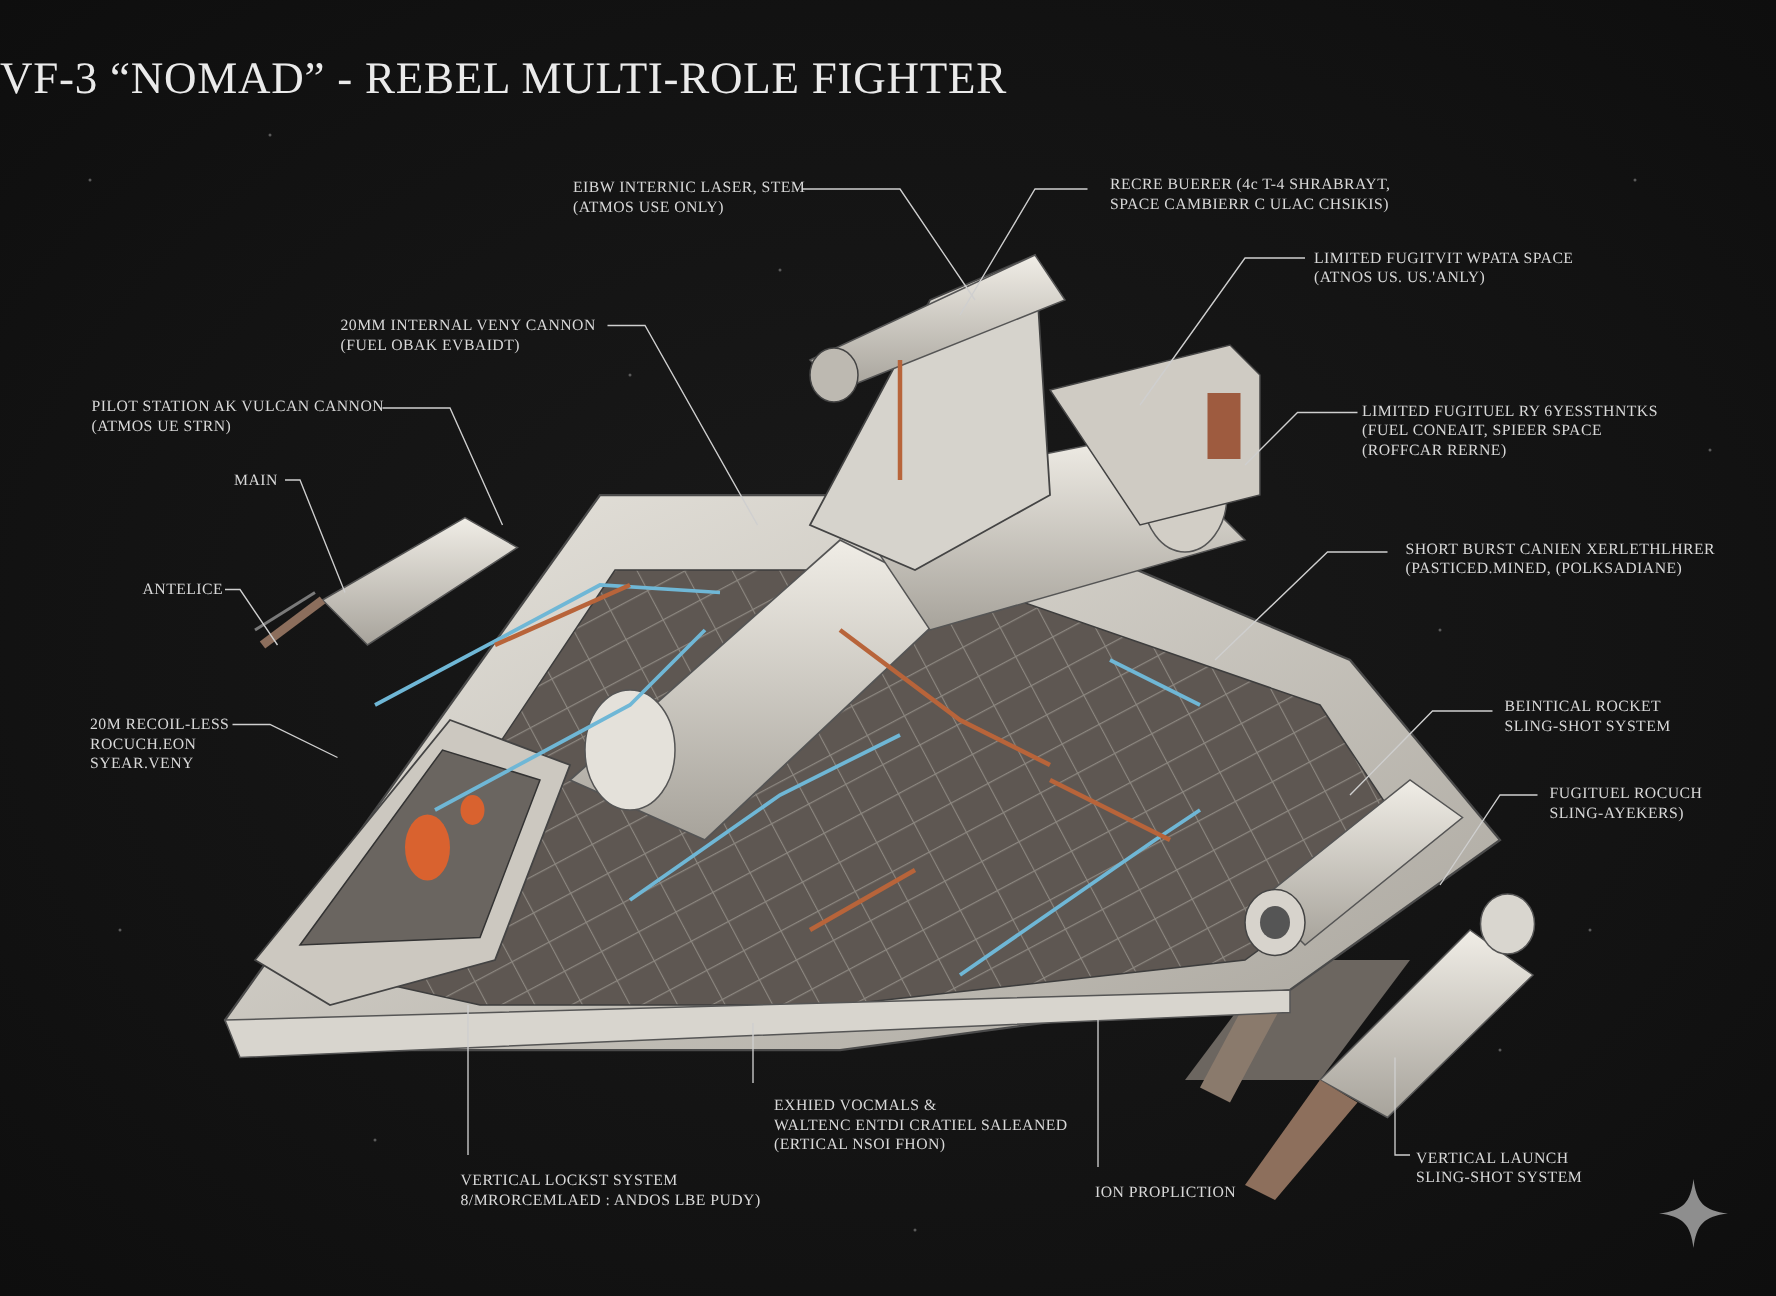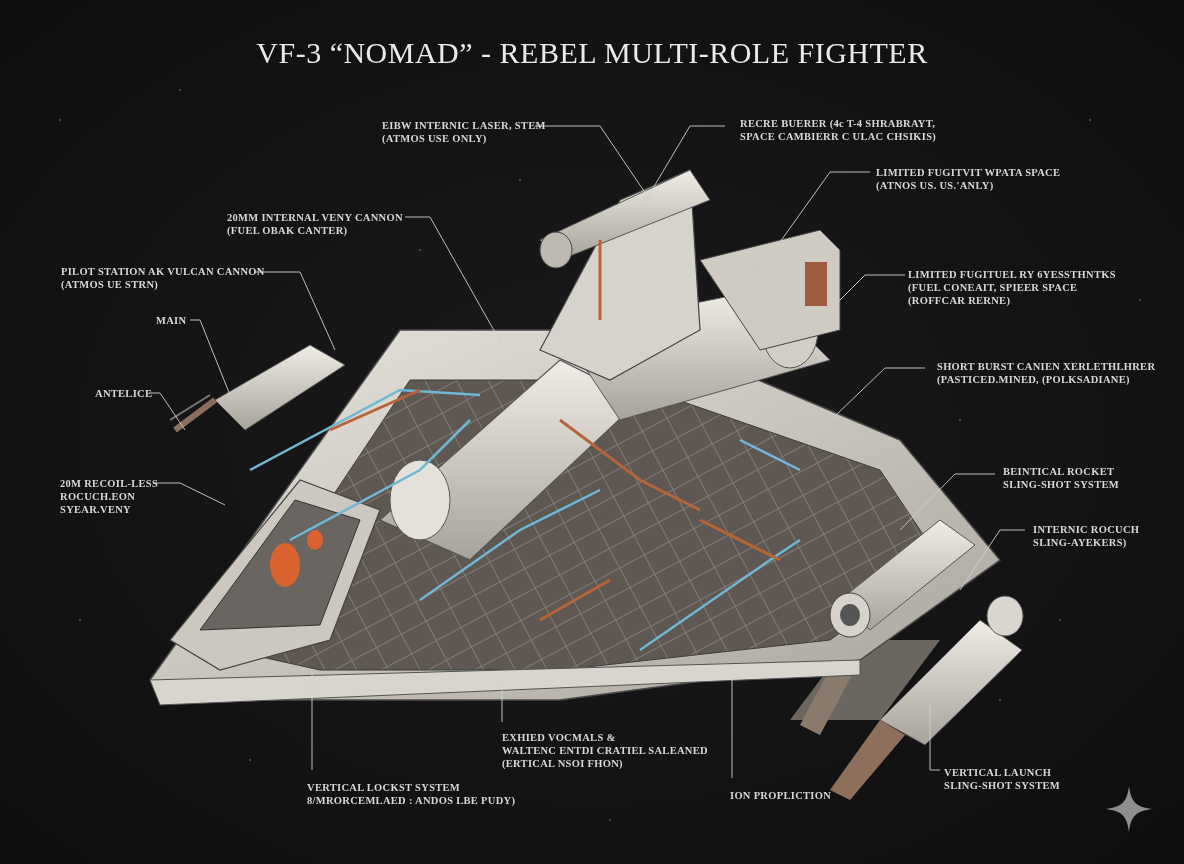--- a/index.html
+++ b/index.html
@@ -1,23 +1,23 @@
 <!DOCTYPE html>
 <html><head>
   <meta charset="utf-8">
   <style>
     html, body { margin: 0; padding: 0; background: #141414; }
     body { width: 1184px; height: 864px; overflow: hidden; position: relative;
            font-family: "Liberation Serif", "DejaVu Serif", serif; color: #e6e6e6; }
     .poster { position: absolute; inset: 0; background: radial-gradient(ellipse at 50% 50%, #1a1a1a 0%, #121212 70%, #0e0e0e 100%); }
-    .title { position: absolute; left: 0; width: 1184px; top: 36px; text-align: center;
+    .title { position: absolute; left: 0; width: 1184px; top: 36px; 
              font-size: 30px; letter-spacing: 0.5px; color: #eaeaea; }
     .label { position: absolute; font-size: 10.5px; line-height: 13px; color: #d8d8d8;
              letter-spacing: 0.3px; white-space: nowrap; }
-    .label span { display: block; font-weight: bold; }
+    .label span { display: block; }
     svg.art { position: absolute; left: 0; top: 0; }
     .leader { stroke: #cfcfcf; stroke-width: 0.9; fill: none; }
     .star { position: absolute; left: 1104px; top: 784px; width: 50px; height: 50px; }
   </style>
 </head>
 <body>
 
 <div class="poster"></div>
 
 <svg class="art" width="1184" height="864" viewBox="0 0 1184 864">
@@ -146,21 +146,21 @@
 <div class="label" style="left:740px;top:117px">
   <span>RECRE BUERER (4c T-4 SHRABRAYT,</span>
   <span>SPACE CAMBIERR C ULAC CHSIKIS)</span>
 </div>
 <div class="label" style="left:876px;top:166px">
   <span>LIMITED FUGITVIT WPATA SPACE</span>
   <span>(ATNOS US. US.'ANLY)</span>
 </div>
 <div class="label" style="left:227px;top:211px">
   <span>20MM INTERNAL VENY CANNON</span>
-  <span>(FUEL OBAK CANTER)</span>
+  <span>(FUEL OBAK EVBAIDT)</span>
 </div>
 <div class="label" style="left:61px;top:265px">
   <span>PILOT STATION AK VULCAN CANNON</span>
   <span>(ATMOS UE STRN)</span>
 </div>
 <div class="label" style="left:908px;top:268px">
   <span>LIMITED FUGITUEL RY 6YESSTHNTKS</span>
   <span>(FUEL CONEAIT, SPIEER SPACE</span>
   <span>(ROFFCAR RERNE)</span>
 </div>
@@ -177,24 +177,24 @@
 <div class="label" style="left:60px;top:477px">
   <span>20M RECOIL-LESS</span>
   <span>ROCUCH.EON</span>
   <span>SYEAR.VENY</span>
 </div>
 <div class="label" style="left:1003px;top:465px">
   <span>BEINTICAL ROCKET</span>
   <span>SLING-SHOT SYSTEM</span>
 </div>
 <div class="label" style="left:1033px;top:523px">
-  <span>INTERNIC ROCUCH</span>
+  <span>FUGITUEL ROCUCH</span>
   <span>SLING-AYEKERS)</span>
 </div>
-<div class="label" style="left:502px;top:731px">
+<div class="label" style="left:516px;top:731px">
   <span>EXHIED VOCMALS &amp;</span>
   <span>WALTENC ENTDI CRATIEL SALEANED</span>
   <span>(ERTICAL NSOI FHON)</span>
 </div>
 <div class="label" style="left:307px;top:781px">
   <span>VERTICAL LOCKST SYSTEM</span>
   <span>8/MRORCEMLAED : ANDOS LBE PUDY)</span>
 </div>
 <div class="label" style="left:730px;top:789px">
   <span>ION PROPLICTION</span>

